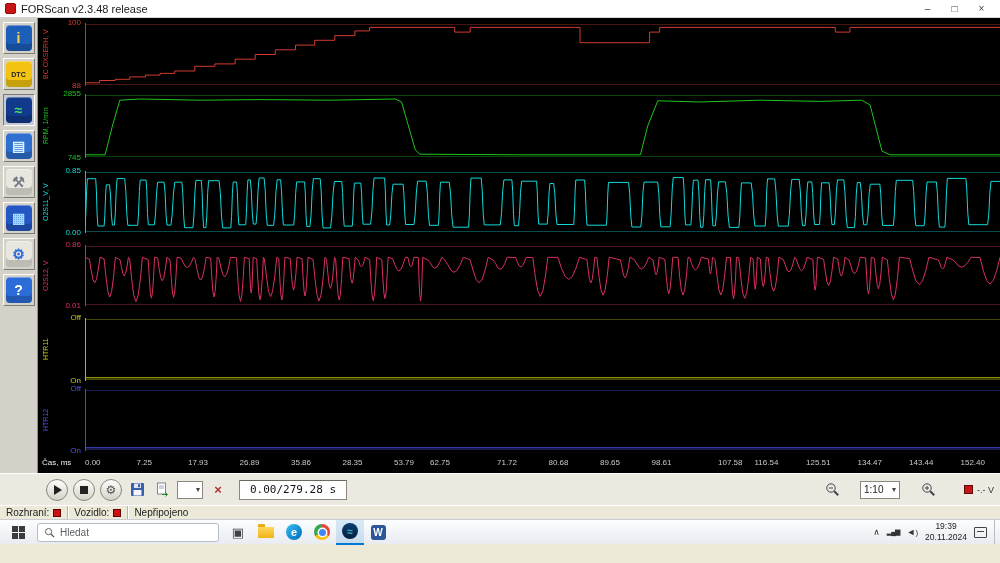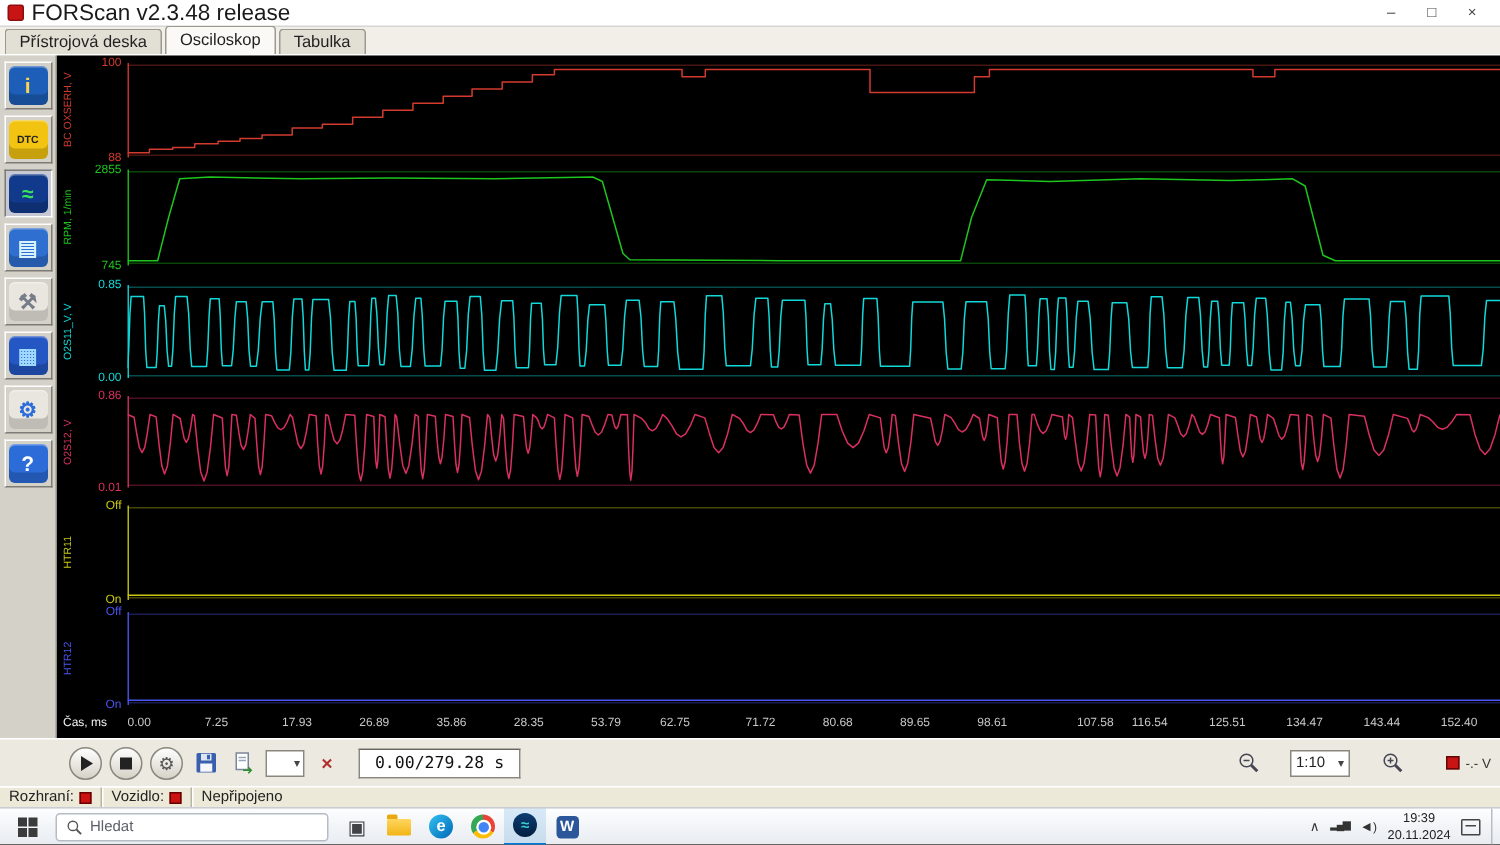--- a/index.html
+++ b/index.html
@@ -2,21 +2,21 @@
 <html><head>
 <meta charset="utf-8">
 <style>
   *{margin:0;padding:0;box-sizing:border-box;font-family:"Liberation Sans",sans-serif}
   html,body{width:1000px;height:563px;overflow:hidden;background:#000}
   .app{position:relative;width:1000px;height:563px;background:#ece9d8}
 
   
   .titlebar{height:18px;background:#fff;display:flex;align-items:center;padding:0 5px;border-bottom:1px solid #d6d6d6}
   .app-icon{width:11px;height:11px;background:#c81414;border:1px solid #8d0e0e;border-radius:2px;margin-right:5px;flex:0 0 auto}
-  .title-text{font-size:15px;color:#1a1a1a}
+  .title-text{font-size:11px;color:#1a1a1a}
   .win-controls{margin-left:auto;display:flex}
   .win-btn{width:27px;height:16px;text-align:center;font-size:10px;line-height:15px;color:#444;cursor:default}
 
   
   .tabbar{height:19px;background:#f1efe8;display:flex;align-items:flex-end;padding-left:3px;border-bottom:1px solid #fff}
   .tab{font-size:11px;padding:2px 9px 2px 9px;border:1px solid #9a9a90;border-bottom:none;background:#e2dfd5;margin-right:2px;border-radius:3px 3px 0 0;color:#222;height:17px;white-space:nowrap}
   .tab.active{background:#faf9f5;height:19px;padding-top:3px;font-weight:normal}
 
   
   .main{display:flex;height:455px}
@@ -95,25 +95,20 @@
   <div class="titlebar">
     <span class="app-icon"></span>
     <span class="title-text">FORScan v2.3.48 release</span>
     <div class="win-controls">
       <span class="win-btn">–</span>
       <span class="win-btn">□</span>
       <span class="win-btn">×</span>
     </div>
   </div>
 
-  <div class="tabbar" id="tabbar">
-      <div class="tab">Přístrojová deska</div>
-      <div class="tab active">Osciloskop</div>
-      <div class="tab">Tabulka</div>
-    </div>
 
   <div class="main">
     <div class="sidebar" id="sidebar">
         <div class="side-btn">
           <div class="side-glyph" style="background: rgb(29, 95, 184); color: rgb(255, 211, 77);">i</div>
         </div>
         <div class="side-btn">
           <div class="side-glyph small-text" style="background: rgb(242, 196, 17); color: rgb(34, 34, 34);">DTC</div>
         </div>
         <div class="side-btn active">
@@ -204,21 +199,21 @@
         </div>
         <div class="timeaxis">
           <span class="taxlabel">Čas, ms</span>
           <span class="tick" style="left: 47px;">0.00</span>
           <span class="tick" style="left: 98.5px;">7.25</span>
           <span class="tick" style="left: 150px;">17.93</span>
           <span class="tick" style="left: 201.5px;">26.89</span>
           <span class="tick" style="left: 253px;">35.86</span>
           <span class="tick" style="left: 304.5px;">28.35</span>
           <span class="tick" style="left: 356px;">53.79</span>
-          <span class="tick" style="left: 402px;">62.75</span>
+          <span class="tick" style="left: 392px;">62.75</span>
           <span class="tick" style="left: 459px;">71.72</span>
           <span class="tick" style="left: 510.5px;">80.68</span>
           <span class="tick" style="left: 562px;">89.65</span>
           <span class="tick" style="left: 613.5px;">98.61</span>
           <span class="tick" style="left: 680px;">107.58</span>
           <span class="tick" style="left: 716.5px;">116.54</span>
           <span class="tick" style="left: 768px;">125.51</span>
           <span class="tick" style="left: 819.5px;">134.47</span>
           <span class="tick" style="left: 871px;">143.44</span>
           <span class="tick" style="left: 922.5px;">152.40</span>

